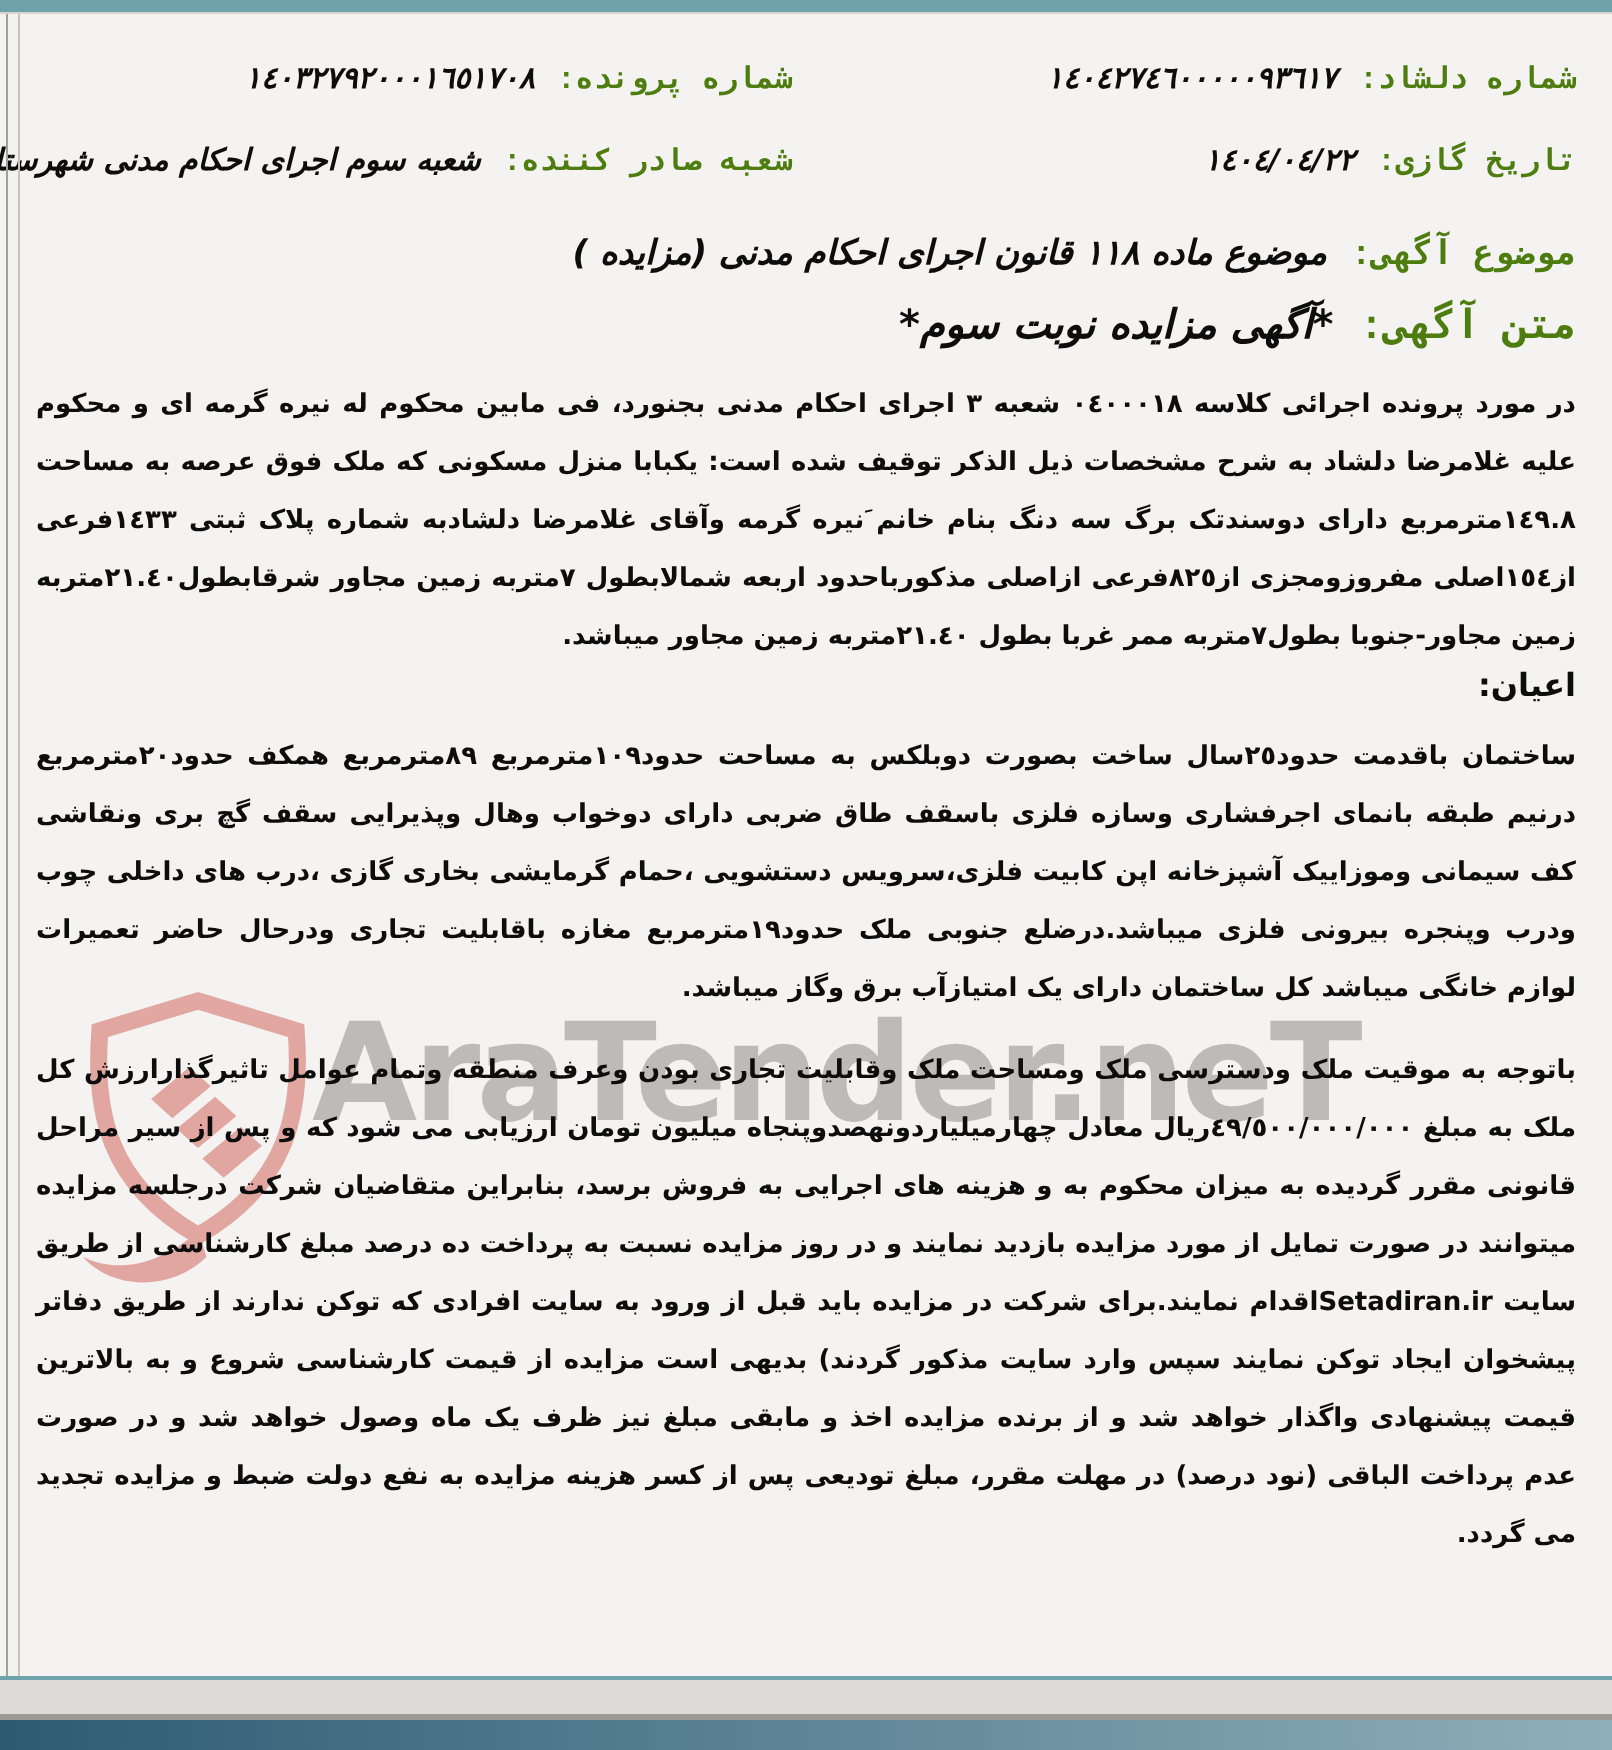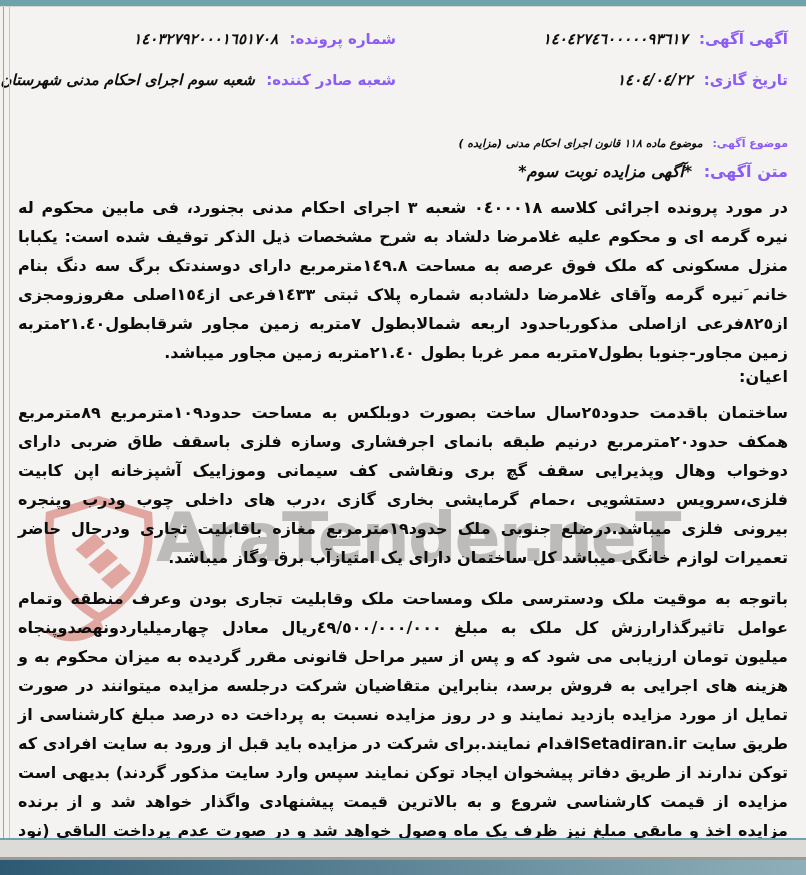--- a/index.html
+++ b/index.html
@@ -29,26 +29,26 @@
   .content{
     position:absolute;left:18px;top:0;width:770px;z-index:2;
     direction:rtl;color:#0d0d0d;font-weight:bold;
   }
   .hdr-row{position:relative;height:22px;font-size:15px;}
   .hdr-row .pair{position:absolute;top:0;white-space:nowrap;}
   .hdr-row .pair.first{right:0;}
   .hdr-row .pair.second{right:392px;}
   .row1{margin-top:30px;}
   .row2{margin-top:19px;}
-  .lbl{color:#8b5cf6;}
+  .lbl{color:#4d7c0f;font-family:Liberation Mono, monospace;}
   .val{color:#0d0d0d;margin-right:6px;font-style:italic;}
-  .subject-row{margin-top:44px;font-size:11px;white-space:nowrap;}
-  .textlabel-row{margin-top:12px;font-size:16px;white-space:nowrap;}
+  .subject-row{margin-top:24px;font-size:17px;white-space:nowrap;}
+  .textlabel-row{margin-top:12px;font-size:20px;white-space:nowrap;}
   .para{
-    margin-top:12px;font-size:16px;line-height:29px;
+    margin-top:12px;font-size:13px;line-height:29px;
     text-align:justify;text-justify:inter-word;
   }
   .section-heading{font-size:16px;}
 </style>
 </head>
 <body>
 
 <div class="top-strip"></div>
 <div class="gutter-line-a"></div>
 <div class="gutter-line-b"></div>
@@ -64,21 +64,21 @@
       <path d="M62 114 C44 130 24 134 8 126 C22 142 50 142 66 126 Z"></path>
     </g>
   </g>
 </svg>
 <div class="wm-text">AraTender.neT</div>
 
 <div class="content">
 
   <div class="hdr-row row1">
     <span class="pair first">
-      <span class="lbl">آگهی آگهی:</span>
+      <span class="lbl">شماره دلشاد:</span>
       <span class="val">١٤٠٤٢٧٤٦٠٠٠٠٠٩٣٦١٧</span>
     </span>
     <span class="pair second">
       <span class="lbl">شماره پرونده:</span>
       <span class="val">١٤٠٣٢٧٩٢٠٠٠١٦٥١٧٠٨</span>
     </span>
   </div>
 
   <div class="hdr-row row2">
     <span class="pair first">

